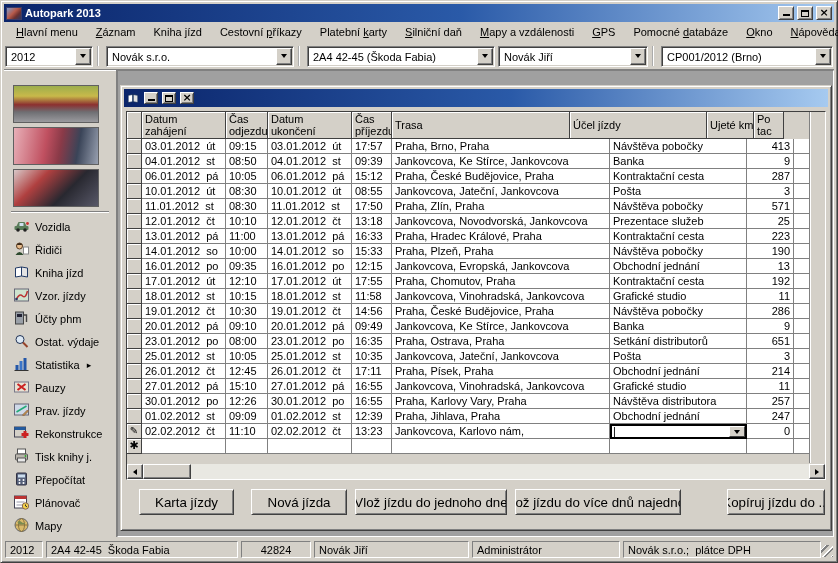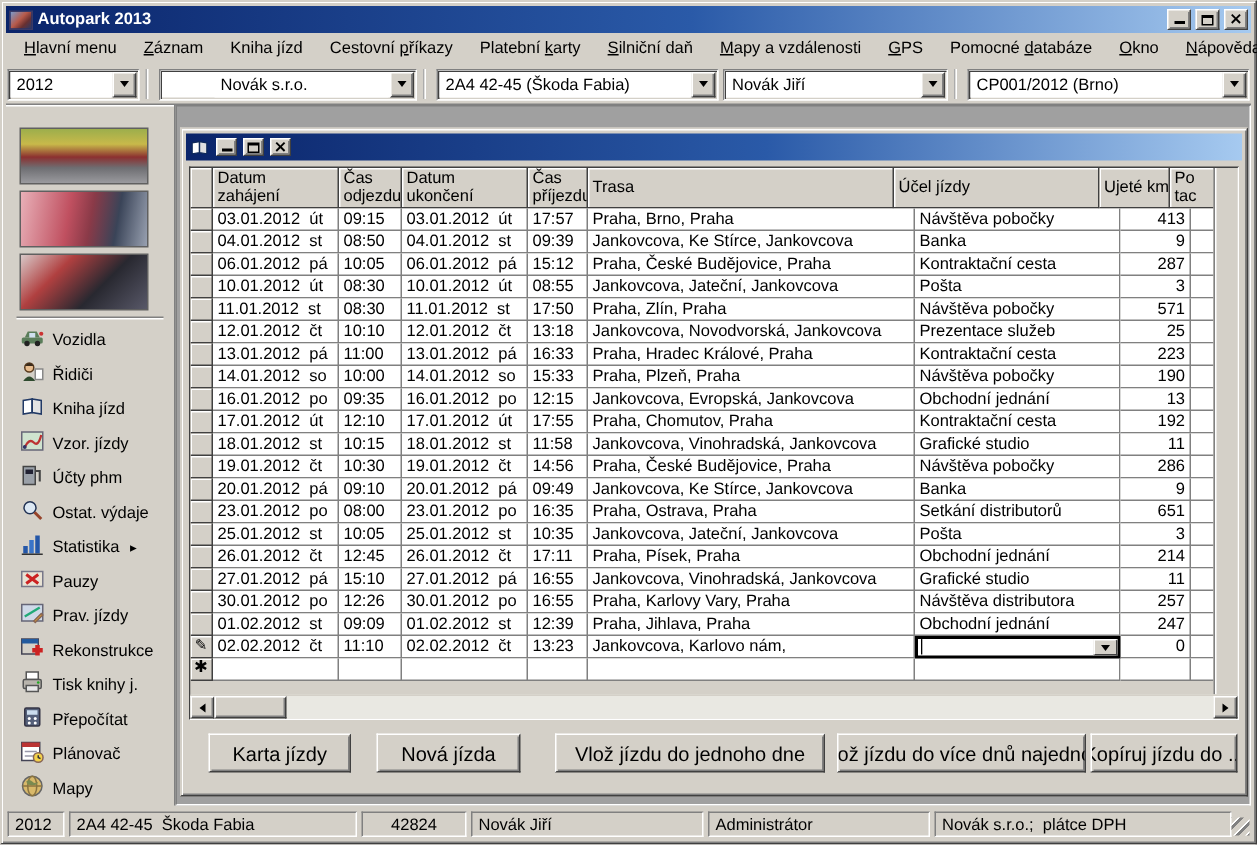--- a/index.html
+++ b/index.html
@@ -136,21 +136,21 @@
     </div>
 
   <div class="toolbar" id="toolbar">
       <div class="combo" style="width: 88px;">
         <div class="val">2012</div>
         <div class="drop">
           <div class="tri-down"></div>
         </div>
       </div>
       <div class="tbsep"></div>
-      <div class="combo" style="width: 172px; padding-left: 35px;">
+      <div class="combo" style="width: 188px;">
         <div class="val">Novák s.r.o.</div>
         <div class="drop">
           <div class="tri-down"></div>
         </div>
       </div>
       <div class="tbsep"></div>
       <div class="combo" style="width: 188px;">
         <div class="val">2A4 42-45 (Škoda Fabia)</div>
         <div class="drop">
           <div class="tri-down"></div>
@@ -283,21 +283,21 @@
         <div class="child-client">
           <div class="grid-block">
             <div class="grid-top">
               <div class="grid-viewport" id="gridviewport">
                   <div class="grow">
                     <div class="hdr-cell" style="width: 15px; box-shadow: rgb(255, 255, 255) 1px 1px 0px inset;"></div>
                     <div class="hdr-cell" style="width: 84px;">Datum zahájení</div>
                     <div class="hdr-cell" style="width: 42px;">Čas odjezdu</div>
                     <div class="hdr-cell" style="width: 84px;">Datum ukončení</div>
                     <div class="hdr-cell" style="width: 40px;">Čas příjezdu</div>
-                    <div class="hdr-cell" style="width: 204px;">Trasa</div>
+                    <div class="hdr-cell" style="width: 178px;">Trasa</div>
                     <div class="hdr-cell" style="width: 137px;">Účel jízdy</div>
                     <div class="hdr-cell" style="width: 47px; white-space: nowrap;">Ujeté km</div>
                     <div class="hdr-cell" style="width: 30px;">Po tac</div>
                   </div>
                   <div class="grow">
                     <div class="sel-cell" style="width: 15px;"></div>
                     <div class="cell" style="width: 84px;">03.01.2012  út</div>
                     <div class="cell" style="width: 42px;">09:15</div>
                     <div class="cell" style="width: 84px;">03.01.2012  út</div>
                     <div class="cell" style="width: 40px;">17:57</div>
@@ -541,21 +541,21 @@
               <div class="sthumb"></div>
               <div style="flex:1"></div>
               <div class="sbtn">
                   <div class="tri-right"></div>
                 </div>
             </div>
           </div>
           <div class="btn-row" id="btnrow">
               <button class="pushbtn" style="width: 95px; margin-left: 12px;">Karta jízdy</button>
               <button class="pushbtn" style="width: 96px; margin-left: 17px;">Nová jízda</button>
-              <button class="pushbtn" style="width: 180px; margin-left: 23px;">Vlož jízdu do jednoho dne</button>
+              <button class="pushbtn" style="width: 152px; margin-left: 8px;">Vlož jízdu do jednoho dne</button>
               <button class="pushbtn" style="width: 166px; margin-left: 8px;">Vlož jízdu do více dnů najednou</button>
               <button class="pushbtn" style="width: 98px; margin-left: auto;">Kopíruj jízdu do ...</button>
             </div>
         </div>
 
       </div>
     </div>
   </div>
 
   <div class="statusbar" id="statusbar">

